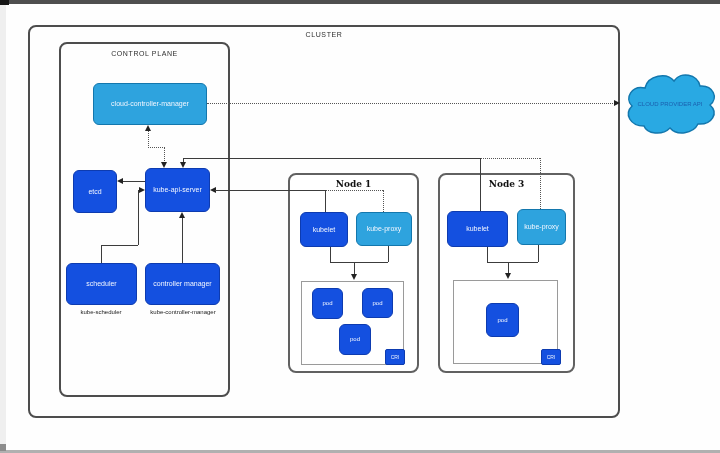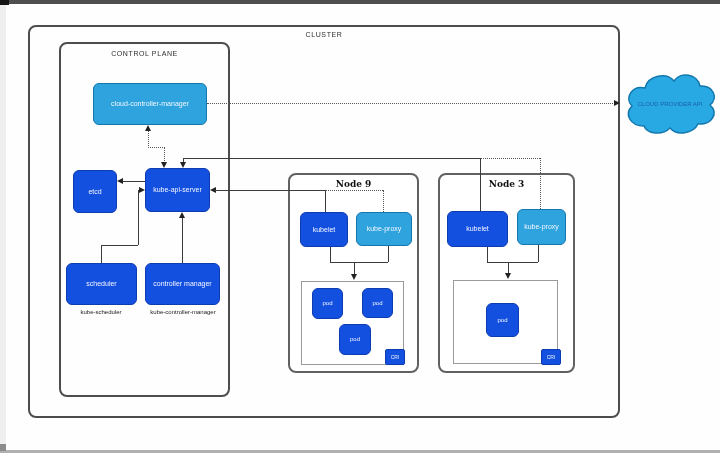--- a/index.html
+++ b/index.html
@@ -73,21 +73,21 @@
   <div class="bx dark" style="left:66px;top:263px;width:71px;height:42px;">
     <span>scheduler</span>
   </div>
   <div class="caption" style="left:56px;top:309px;width:90px;">kube-scheduler</div>
   <div class="bx dark" style="left:145px;top:263px;width:75px;height:42px;">
     <span>controller manager</span>
   </div>
   <div class="caption" style="left:133px;top:309px;width:100px;">kube-controller-manager</div>
 
   <div class="node-frame" style="left:288px;top:173px;width:131px;height:200px;">
-    <div class="node-title">Node 9</div>
+    <div class="node-title">Node 1</div>
   </div>
   <div class="bx dark" style="left:300px;top:212px;width:48px;height:35px;">
     <span>kubelet</span>
   </div>
   <div class="bx lite" style="left:356px;top:212px;width:56px;height:34px;">
     <span>kube-proxy</span>
   </div>
   <div class="cri-frame" style="left:301px;top:281px;width:103px;height:84px;"></div>
   <div class="bx dark" style="left:312px;top:288px;width:31px;height:31px;font-size:6px;">
     <span>pod</span>

